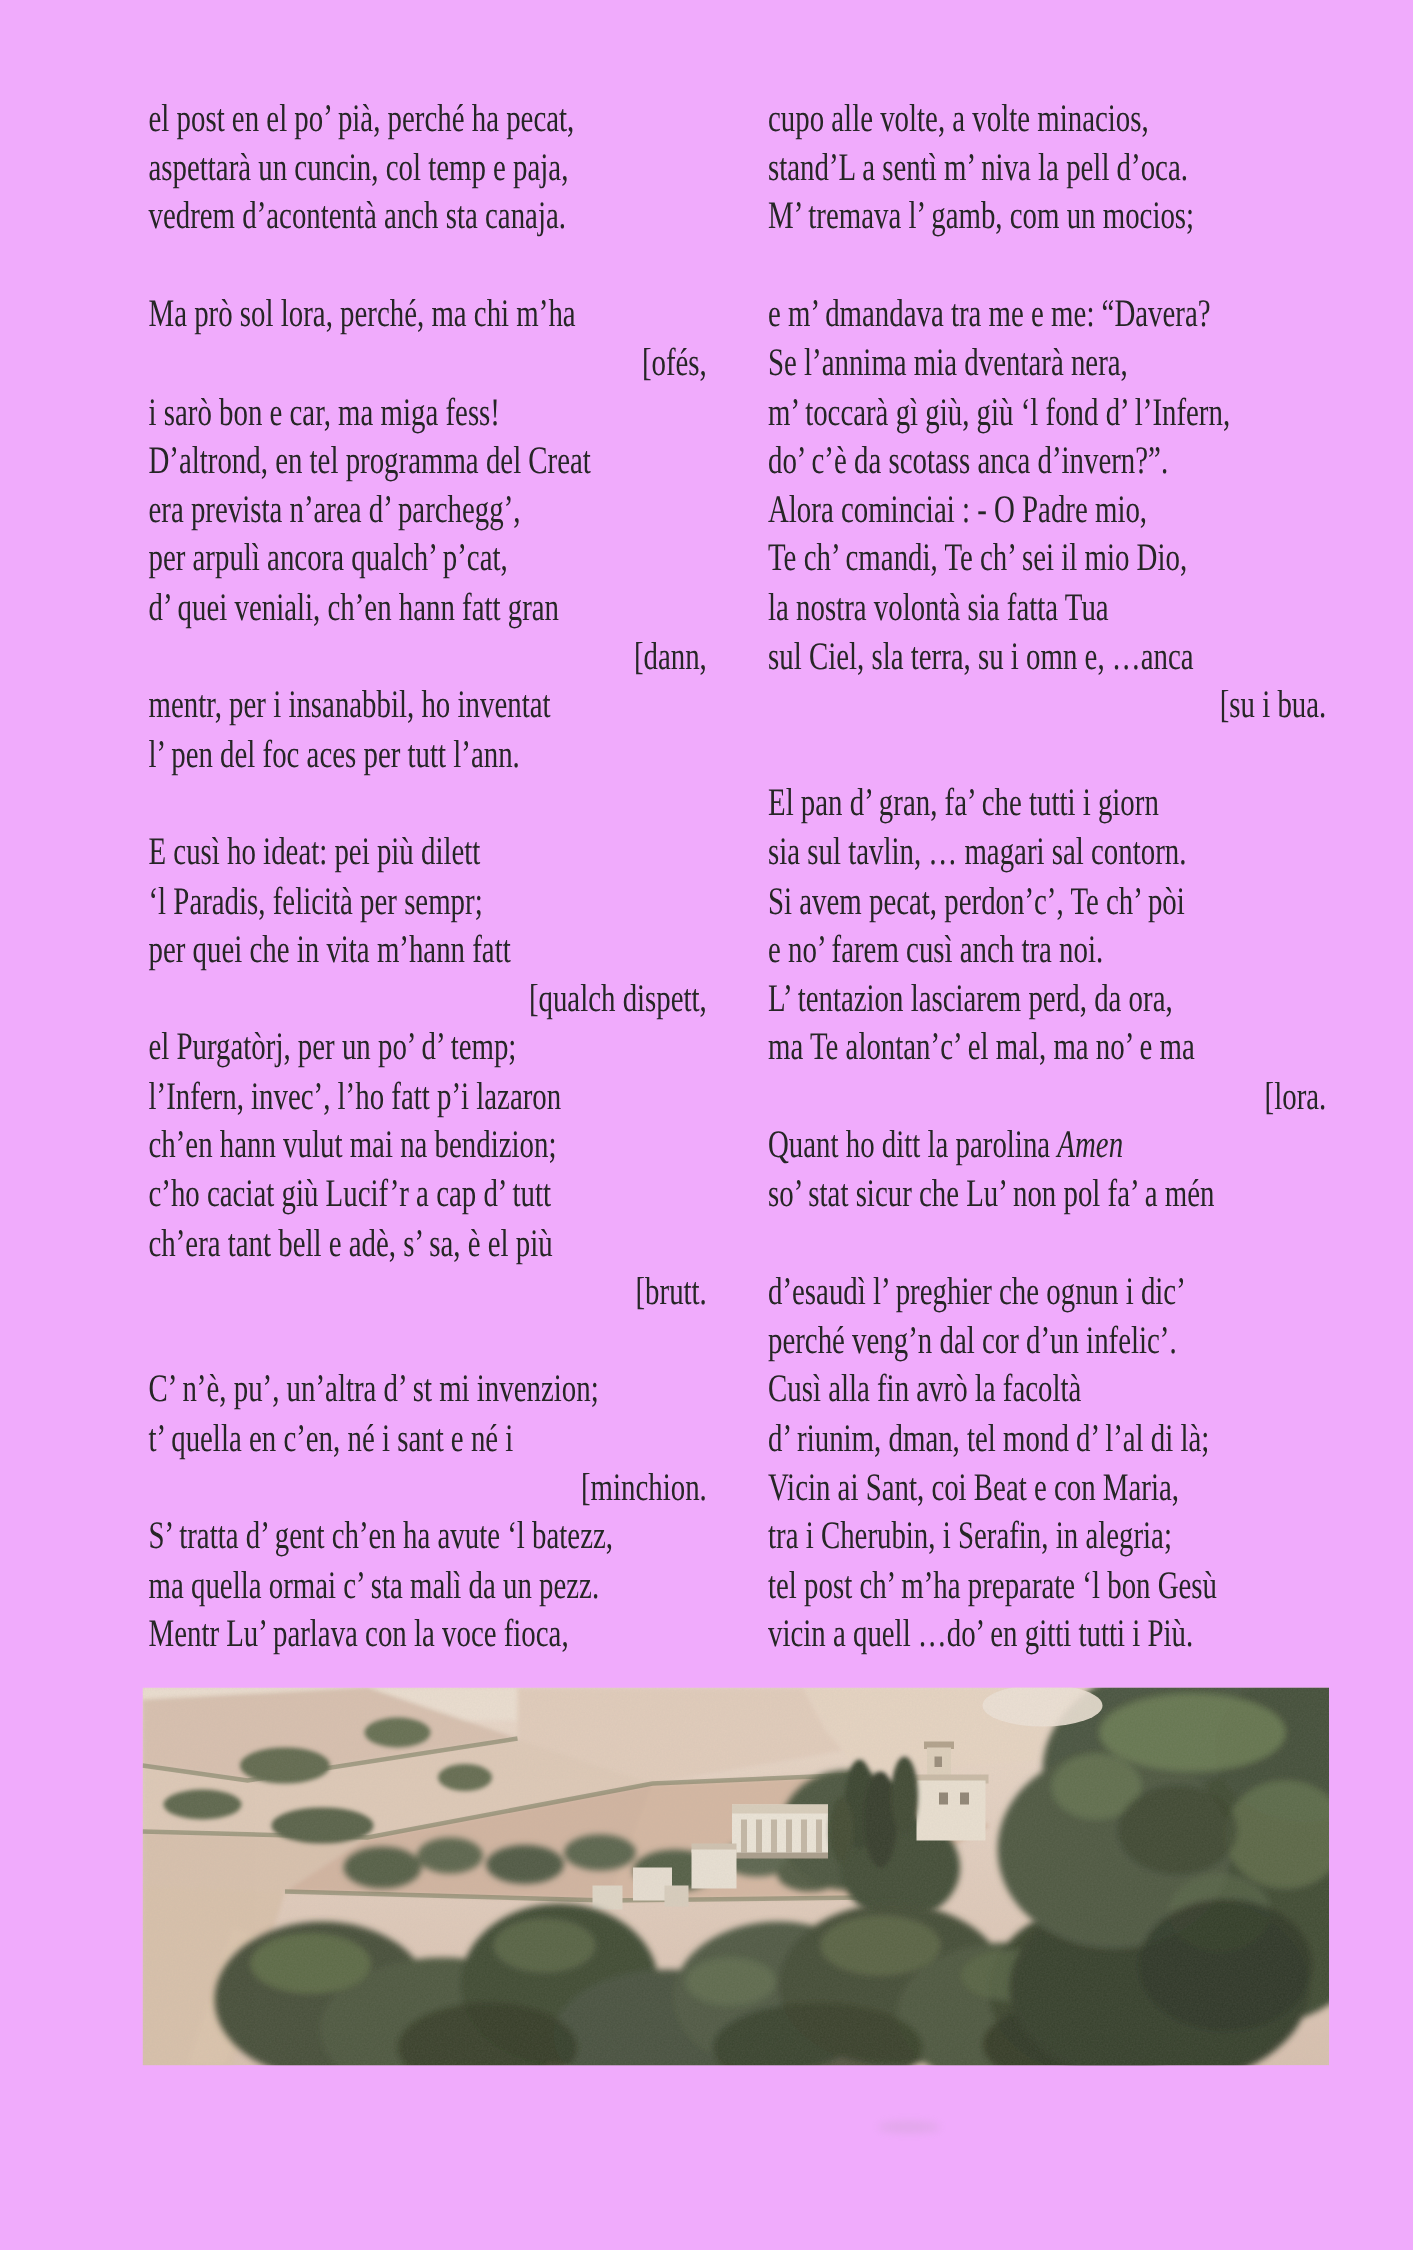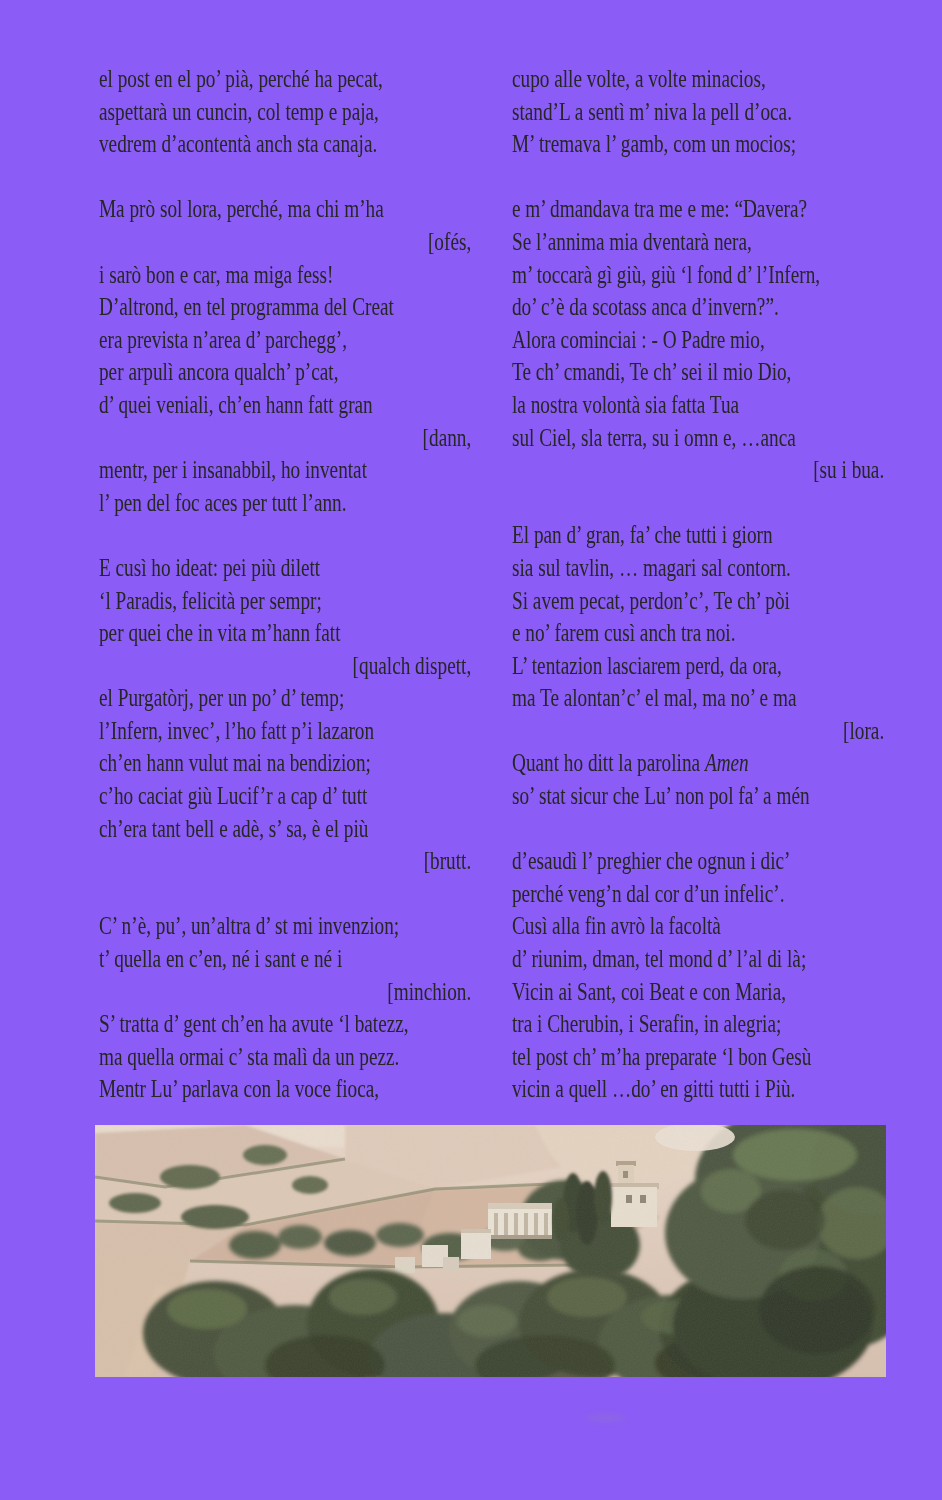--- a/index.html
+++ b/index.html
@@ -6,21 +6,21 @@
   body{
     width:942px;height:1500px;
     background:#ffffff;
     font-family:"Liberation Serif","DejaVu Serif",serif;
     color:#262626;
     position:relative;
     overflow:hidden;
   }
   .page{
     position:absolute;inset:0;
-    background:#8b5cf6;
+    background:#f0abfc;
   }
   
   .col{
     position:absolute;
     top:63px;
     width:505px;
     font-size:26px;
     line-height:32.6px;
     transform:scaleX(0.74);
     transform-origin:top left;

